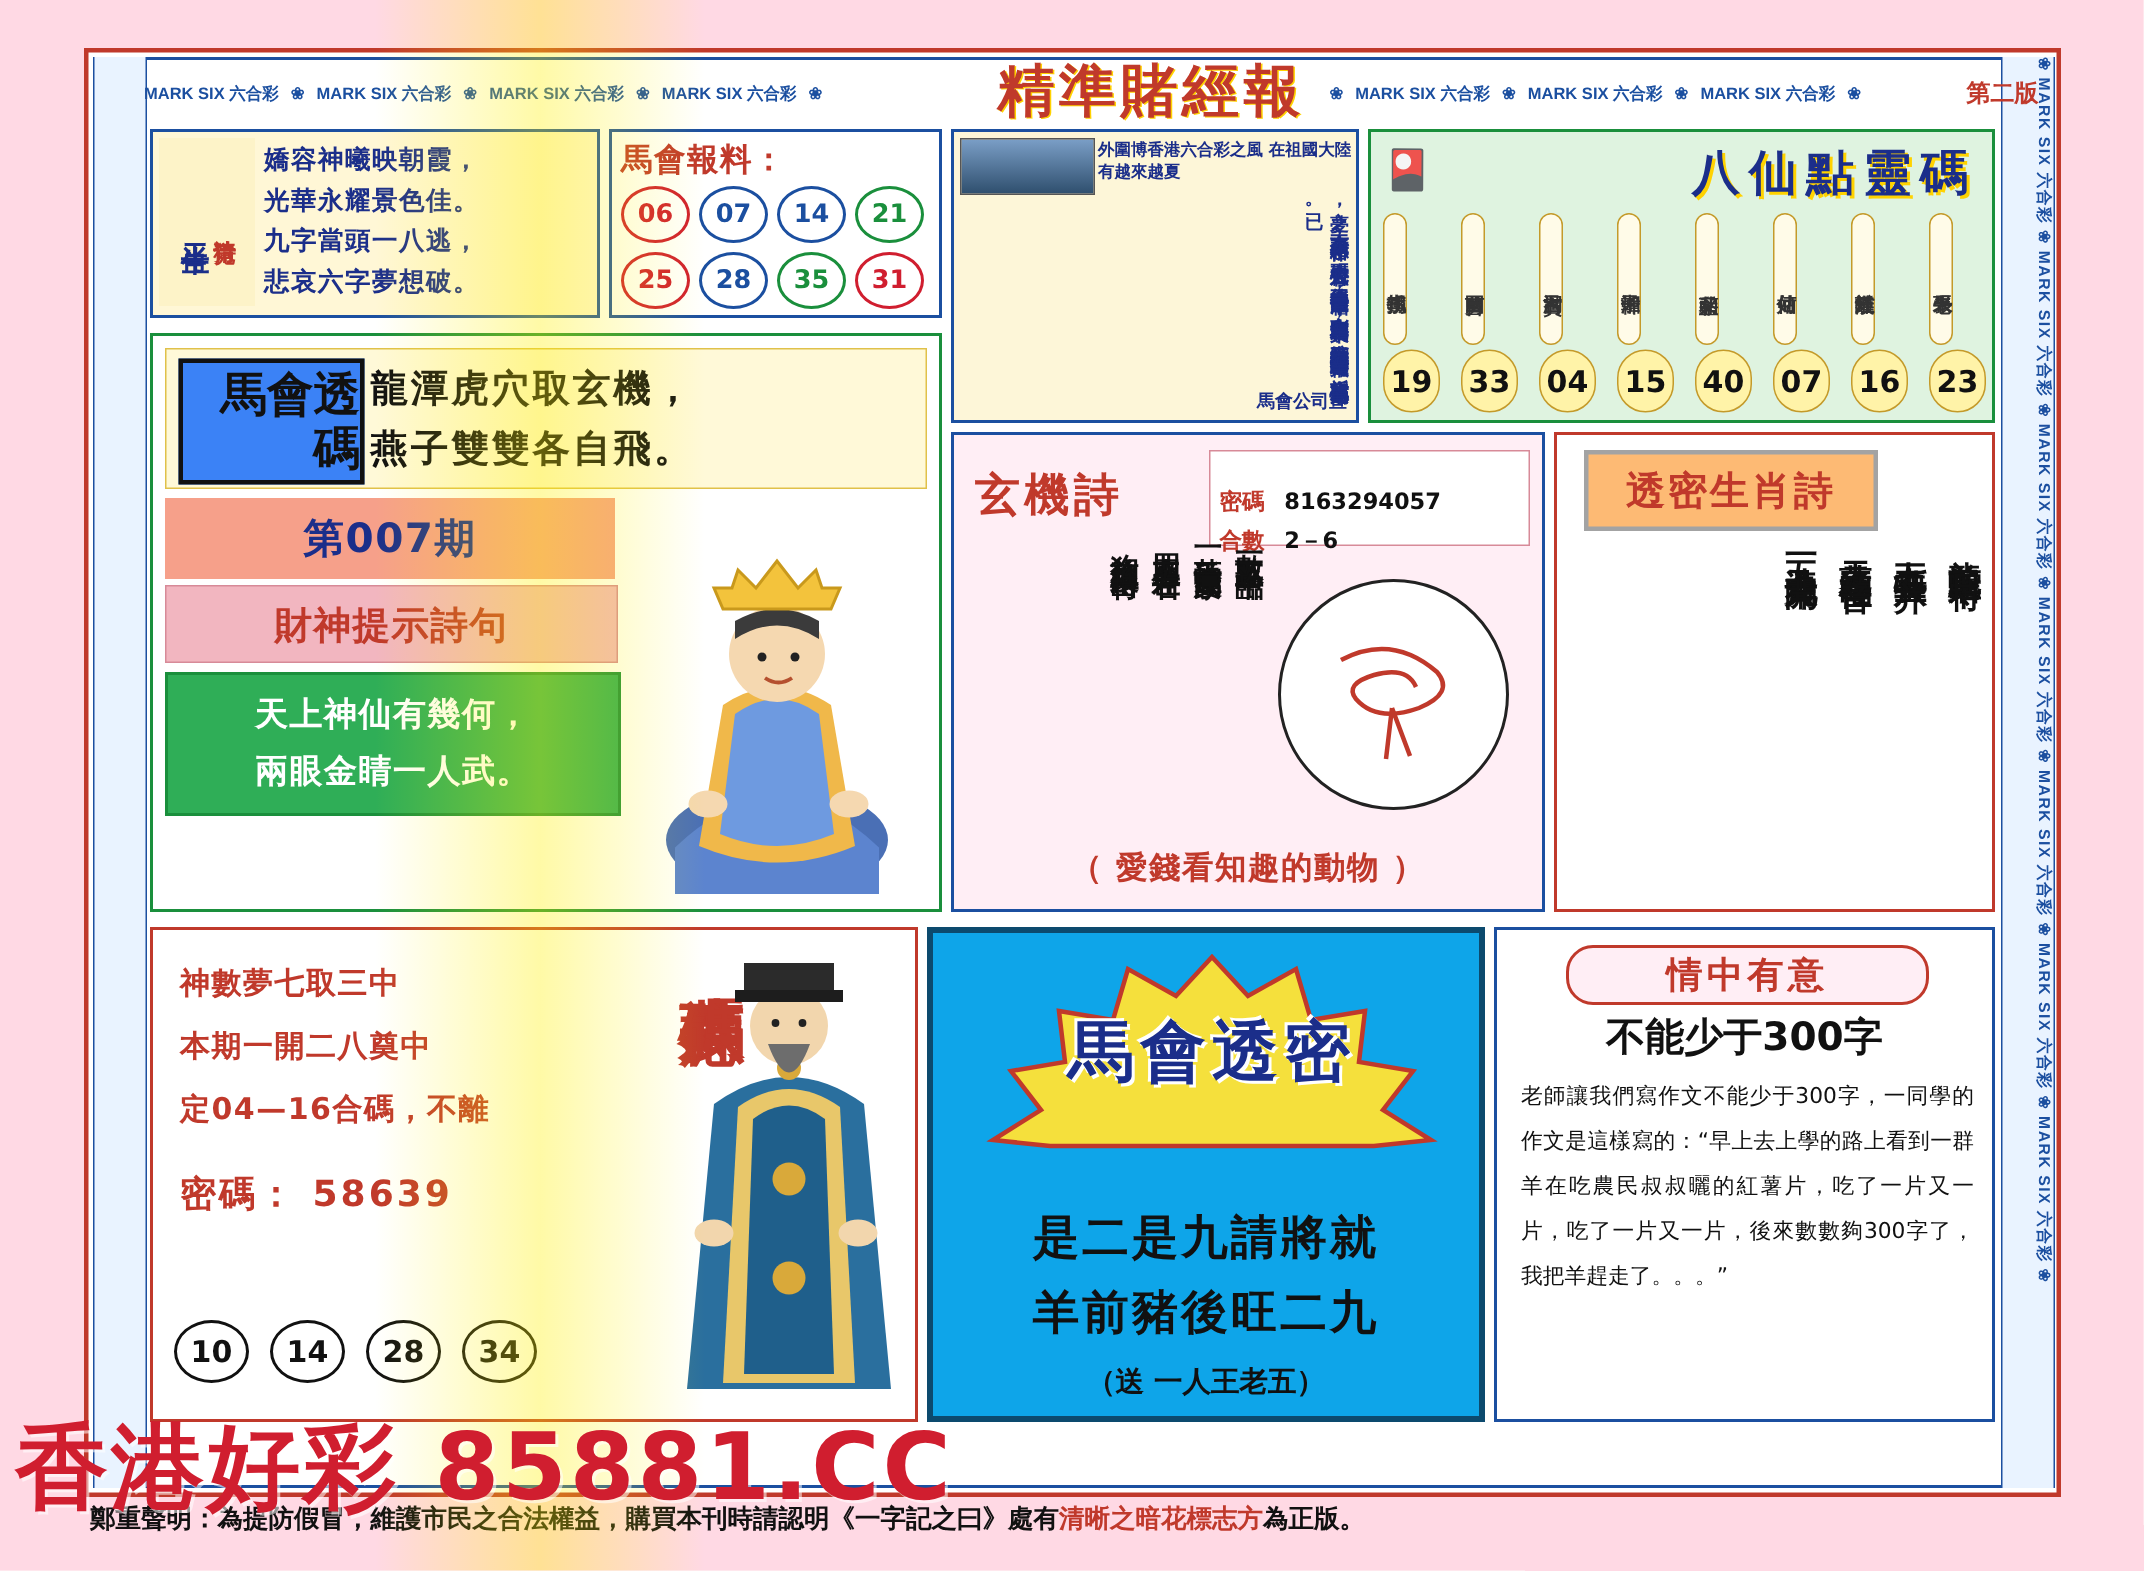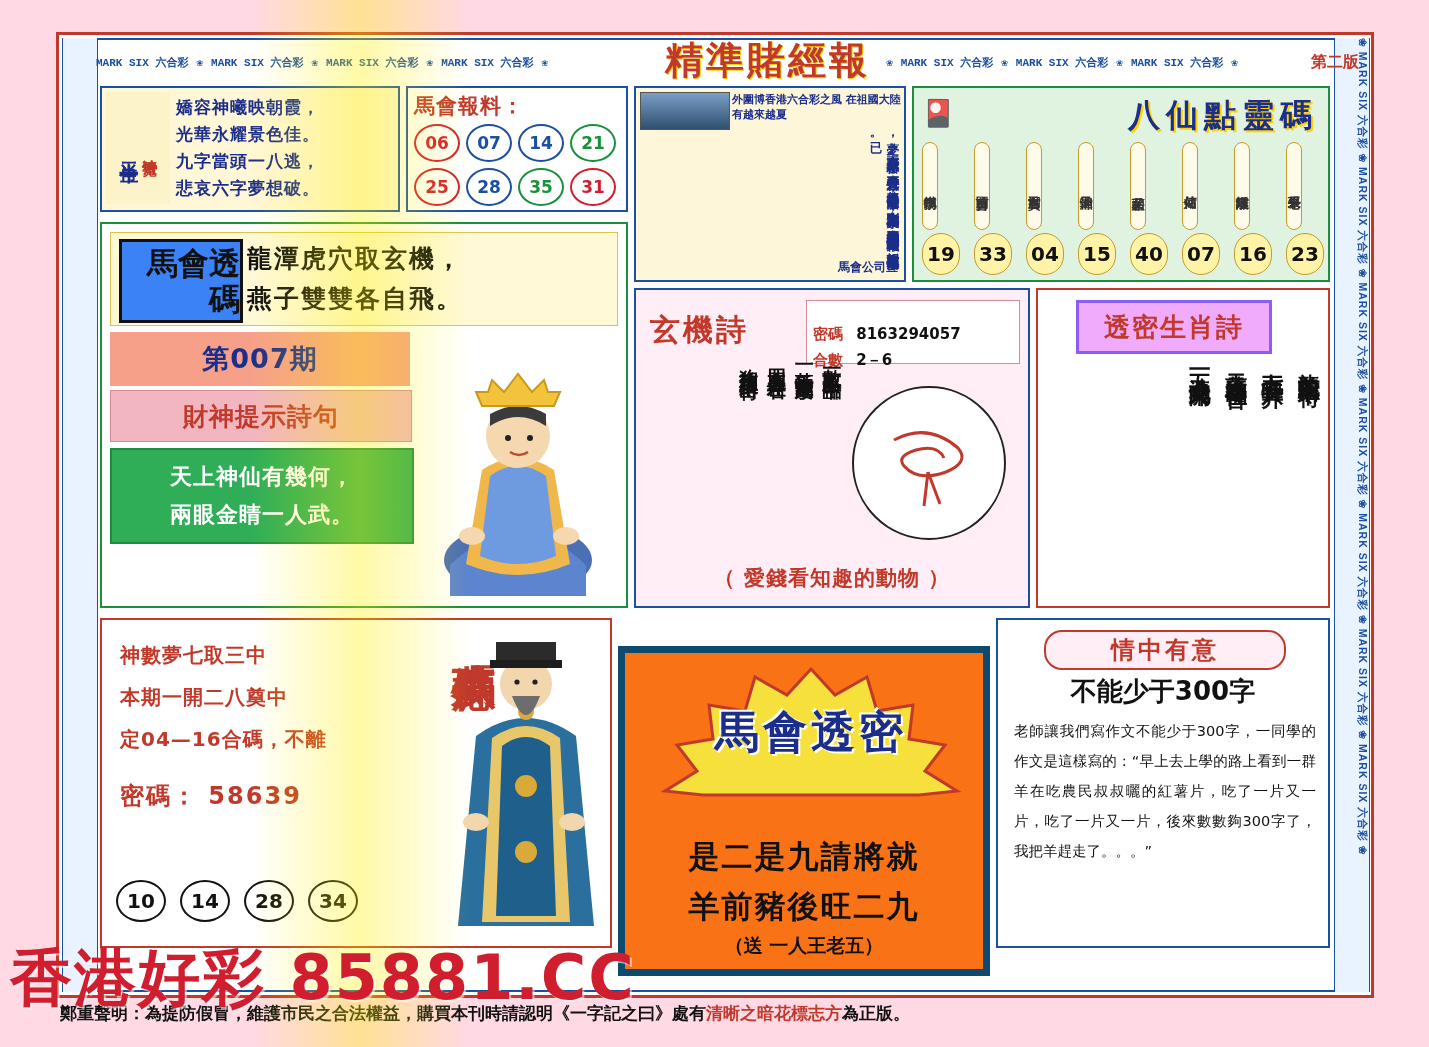--- a/index.html
+++ b/index.html
@@ -42,21 +42,21 @@
   }
   .side-strip.right .vtext{left:34px;top:0;transform:rotate(90deg);}
   
   .top-strip{
     position:absolute;left:96px;top:40px;width:1238px;height:44px;
     display:flex;align-items:center;justify-content:flex-start;
     overflow:hidden;
   }
   .ms-tok{
     font-size:11px;font-weight:bold;color:#1b4fa0;white-space:nowrap;
-    font-family:Liberation Mono, monospace;margin-right:8px;
+    font-family:Liberation Sans, sans-serif;margin-right:8px;
   }
   .masthead{
     position:absolute;left:540px;top:36px;width:330px;height:48px;
     text-align:right;font-size:38px;font-weight:bold;color:#c0392b;
     letter-spacing:3px;line-height:48px;
     text-shadow:1px 1px 0 #ffd200;
   }
   .edition{
     position:absolute;right:70px;top:52px;font-size:16px;font-weight:bold;color:#c0392b;
   }
@@ -167,23 +167,23 @@
     position:absolute;right:22px;top:96px;width:150px;height:150px;border:2px solid #222;border-radius:50%;
     background:#fff;
   }
   .xuanji-foot{
     position:absolute;left:0;bottom:14px;width:100%;text-align:center;
     font-size:21px;font-weight:bold;color:#c0392b;letter-spacing:1px;
   }
   
   .b-toumi{left:1036px;top:288px;width:294px;height:320px;border:2px solid #c0392b;background:#fff;}
   .toumi-title{
-    position:absolute;left:18px;top:10px;width:190px;height:48px;background:#f0abfc;border:3px solid #8b5cf6;
+    position:absolute;left:18px;top:10px;width:190px;height:48px;background:#fdba74;border:3px solid #a3a3a3;
     display:flex;align-items:center;justify-content:center;
-    font-size:26px;font-weight:bold;color:#c0392b;letter-spacing:2px;margin-left:20px;
+    font-size:26px;font-weight:bold;color:#c0392b;letter-spacing:2px;
   }
   .toumi-cols{
     position:absolute;left:10px;top:66px;width:274px;height:244px;
     display:flex;flex-direction:row-reverse;gap:10px;justify-content:flex-start;
   }
   .toumi-cols .col{
     writing-mode:vertical-rl;text-orientation:upright;
     font-size:22px;font-weight:bold;color:#111;line-height:1.2;letter-spacing:2px;
   }
   
@@ -196,21 +196,21 @@
     width:46px;height:38px;border:2px solid #111;border-radius:50%;background:#fff;
     display:flex;align-items:center;justify-content:center;font-size:20px;font-weight:bold;color:#111;
   }
   .meng-vtext{
     position:absolute;right:112px;top:10px;height:300px;
     writing-mode:vertical-rl;text-orientation:upright;
     font-size:44px;font-weight:bold;color:#c0392b;line-height:1.08;
   }
   .meng-art{position:absolute;right:4px;top:6px;width:160px;height:316px;}
   
-  .b-toumi2{left:618px;top:646px;width:372px;height:330px;border:7px solid #0c4a6e;background:#f97316;}
+  .b-toumi2{left:618px;top:618px;width:372px;height:330px;border:4px solid #0c4a6e;background:#0ea5e9;}
   .starburst{
     position:absolute;left:14px;top:14px;width:344px;height:130px;
   }
   .star-label{
     position:absolute;left:0;top:0;width:344px;height:130px;
     display:flex;align-items:center;justify-content:center;
     font-size:44px;font-weight:bold;color:#1b2e8a;letter-spacing:4px;
     text-shadow:2px 2px 0 #fff,-2px -2px 0 #fff;
   }
   .toumi2-lines{position:absolute;left:0;top:178px;width:100%;text-align:center;}

